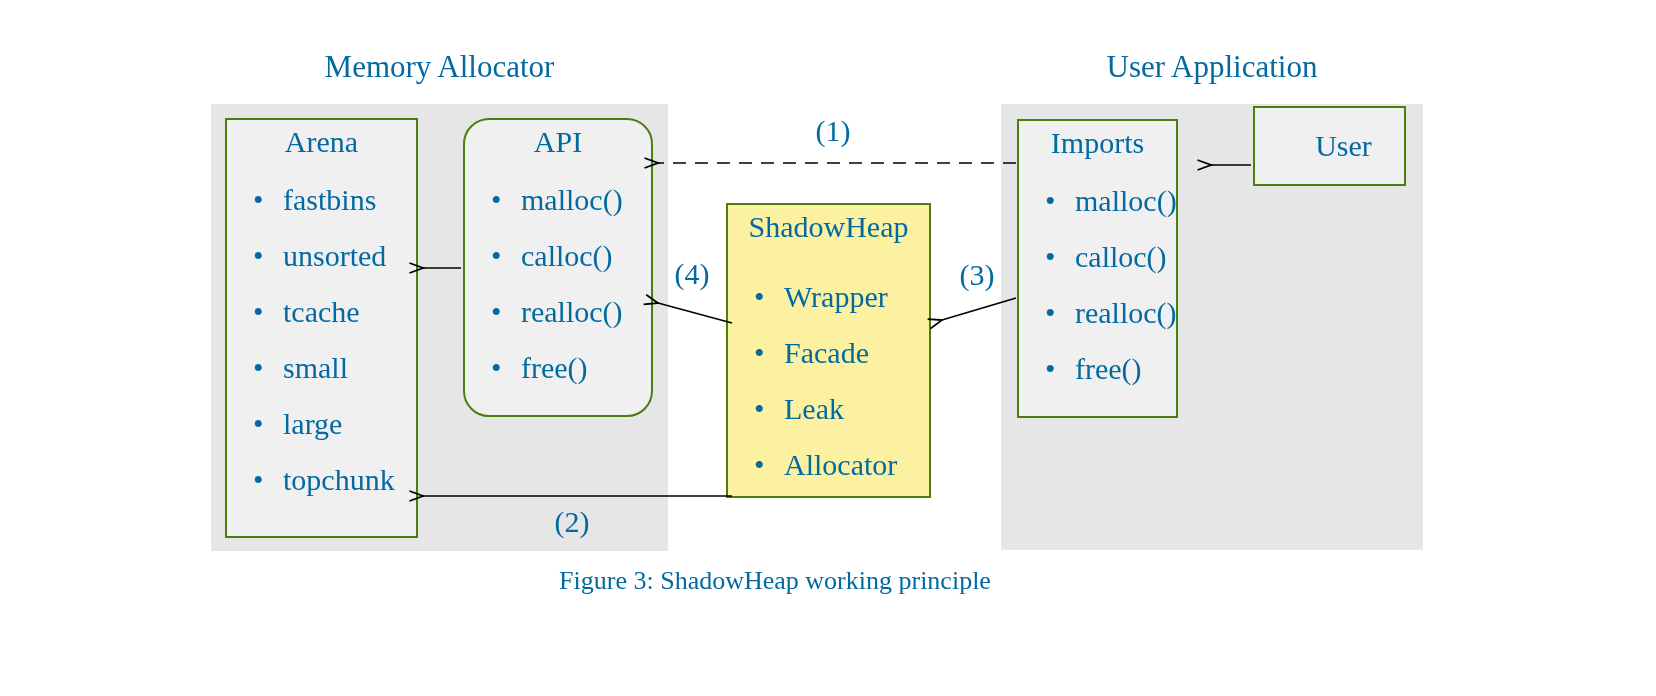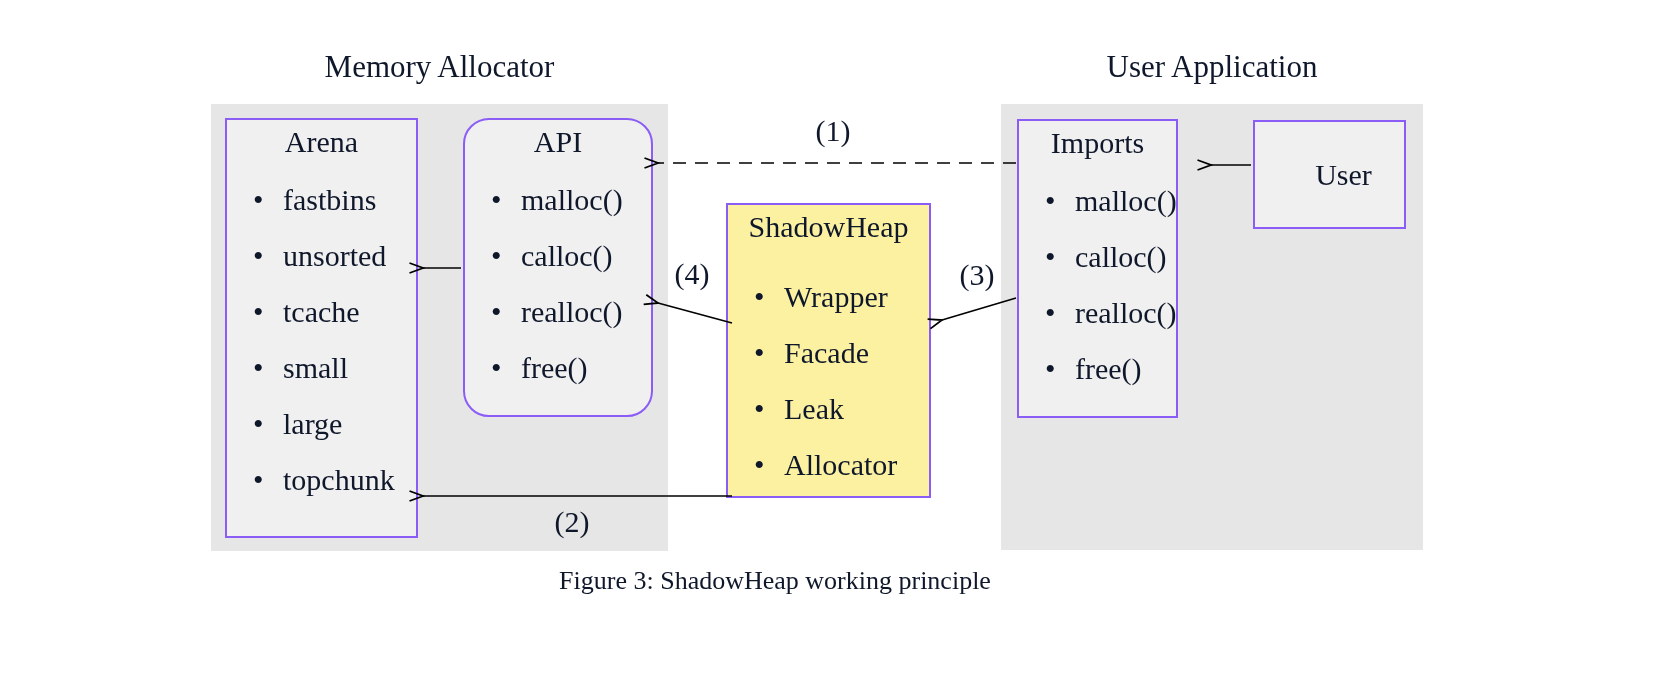--- a/index.html
+++ b/index.html
@@ -1,29 +1,29 @@
 <!DOCTYPE html>
 <html><head>
 <meta charset="utf-8">
 <style>
   html,body { margin:0; padding:0; background:#ffffff; }
   .page {
     position:relative; width:1656px; height:696px; background:#ffffff;
-    font-family:"Liberation Serif", serif; color:#0f172a;
+    font-family:"Liberation Serif", serif; color:#0369a1;
     overflow:hidden;
   }
   .section-title {
     position:absolute; text-align:center; font-size:31px; line-height:34px;
   }
   .section-bg {
     position:absolute; background:#e6e6e6;
   }
   .box {
     position:absolute; box-sizing:border-box;
-    background:#f0f0f0; border:2px solid #8b5cf6; font-size:30px;
+    background:#f0f0f0; border:2px solid #4d7c0f; font-size:30px;
   }
   .box.yellow { background:#fbf1a1; }
   .box-title { margin-top:6px; text-align:center; line-height:32px; }
   .items { margin-top:14px; }
   .items.sh { margin-top:26px; }
   .li { display:flex; align-items:center; height:56px; }
   .dot { display:inline-block; padding-left:26px; width:30px; flex:0 0 auto; }
   .usercode {
     display:flex; flex-direction:column; justify-content:center;
     text-align:center; line-height:40px;
@@ -132,21 +132,21 @@
         <span class="dot">•</span>
         <span>realloc()</span>
       </div>
       <div class="li">
         <span class="dot">•</span>
         <span>free()</span>
       </div>
     </div>
   </div>
 
-  <div class="box usercode" style="left:1253px; top:120px; width:153px; height:109px;padding-left:28px;">
+  <div class="box usercode" style="left:1253px; top:106px; width:153px; height:80px;padding-left:28px;">
     <div>User</div>
   </div>
 
   <svg class="arrows" width="1656" height="696" viewBox="0 0 1656 696">
     <defs>
       <marker id="ah" viewBox="0 0 17 13" markerWidth="17" markerHeight="13" refX="1.5" refY="6.5" orient="auto" markerUnits="userSpaceOnUse">
         <path d="M15 1.5 L1.5 6.5 L15 11.5" fill="none" stroke="#000000" stroke-width="1.8"></path>
       </marker>
     </defs>
     <line x1="1016" y1="163" x2="658" y2="163" stroke="#000000" stroke-width="1.6" stroke-dasharray="13 9" marker-end="url(#ah)"></line>

